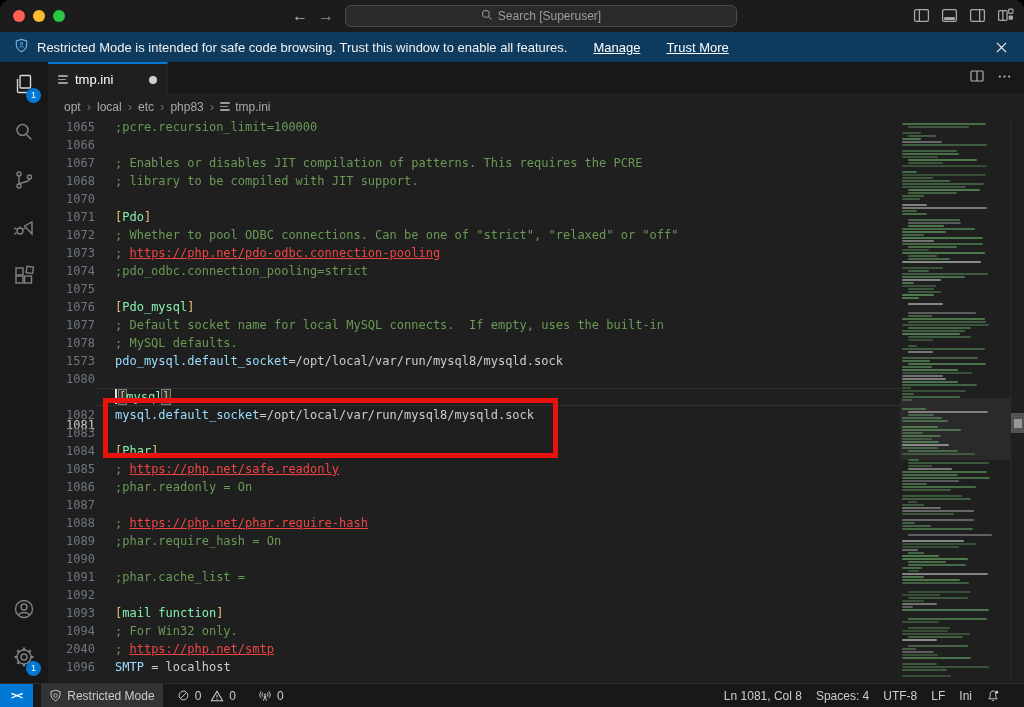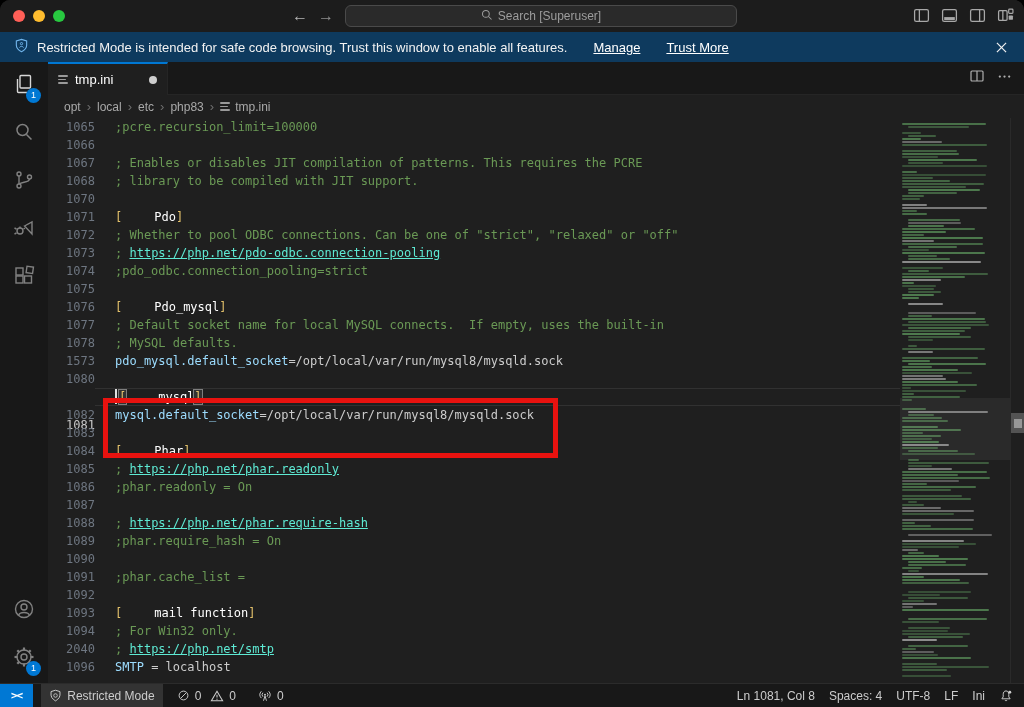--- a/index.html
+++ b/index.html
@@ -44,41 +44,41 @@
   .breadcrumb .bc-file { display:flex; align-items:center; gap:5px; }
 
   
   .editor { position:relative; flex:1; background:#1f1f1f; overflow:hidden; }
   .rows { position:absolute; left:0; top:0; right:124px; }
   .row { display:flex; height:18px; line-height:18px; font-family:"DejaVu Sans Mono", monospace; font-size:12px; }
   .ln { width:47px; text-align:right; color:#6e7681; flex:none; }
   .code { flex:1; padding-left:20px; white-space:pre; color:#cccccc; }
   .row.cur .ln { color:#c8c8c8;margin-top:28px; }
   .row.cur .code { border-top:1px solid #313131; border-bottom:1px solid #313131; line-height:16px; }
-  .cmt { color:#6a9955; } .link { color:#5eead4; text-decoration:underline; }
-  .sec { color:#ffffff;margin-left:32px; } .brk { color:#e2c06a; }
+  .cmt { color:#6a9955; } .link { color:#ef4444; text-decoration:underline; }
+  .sec { color:#86efac; } .brk { color:#e2c06a; }
   .key { color:#9cdcfe; } .txt { color:#cccccc; }
   .brkm { color:#e2c06a; border:1px solid #7e7e7e; background:rgba(120,120,120,.22); margin:0 -1px; }
   .cursor { display:inline-block; width:2px; height:15px; background:#e0e0e0; vertical-align:text-bottom; margin-right:2px; }
 
   .redbox { position:absolute; left:55px; top:280px; width:455px; height:60px; border:5px solid #e8120f; z-index:6; pointer-events:none; }
 
   .minimap { position:absolute; top:0; right:14px; width:110px; bottom:0; overflow:hidden; padding-top:2px; }
   .mbar { height:2px; margin-bottom:1px; border-radius:1px; }
   .mm-viewport { position:absolute; top:280px; right:14px; width:110px; height:62px; background:rgba(255,255,255,.05); }
   .scrollbar { position:absolute; top:0; right:0; width:14px; bottom:0; border-left:1px solid #2a2a2a; }
   .sb-deco { position:absolute; top:295px; left:0; width:14px; height:20px; background:#535353; }
   .sb-thumb { position:absolute; top:301px; left:3px; width:8px; height:9px; background:#979797; }
 
   
   .statusbar { height:24px; background:#181818; border-top:1px solid #2b2b2b; display:flex; align-items:stretch; color:#cccccc; font-size:12px; }
   .sb-item { display:flex; align-items:center; gap:5px; padding:0 8px; }
   .sb-remote { background:#0078d4; color:#fff; padding:0 11px; font-family:"DejaVu Sans Mono", monospace; font-weight:bold; font-size:11px; letter-spacing:-1px; }
   .sb-restricted { background:#333333; margin-left:8px; }
-  .sb-right { margin-left:auto; display:flex; align-items:stretch; padding-right:4px; }
+  .sb-right { margin-left:auto; display:flex; align-items:stretch; padding-right:17px; }
   .sb-right .sb-item { padding:0 7px; }
   .icon-txt { display:inline-flex; align-items:center; }
 </style>
 </head>
 <body>
 
 <div id="window">
 
   <div class="titlebar">
     <div class="traffic t-close"></div>
@@ -327,21 +327,21 @@
             <div class="row">
               <div class="ln">1083</div>
               <div class="code"></div>
             </div>
             <div class="row">
               <div class="ln">1084</div>
               <div class="code"><span class="brk">[</span><span class="sec">Phar</span><span class="brk">]</span></div>
             </div>
             <div class="row">
               <div class="ln">1085</div>
-              <div class="code"><span class="cmt">; </span><span class="link">https://php.net/phar.readonly</span></div>
+              <div class="code"><span class="cmt">; </span><span class="link">https://php.net/safe.readonly</span></div>
             </div>
             <div class="row">
               <div class="ln">1086</div>
               <div class="code"><span class="cmt">;phar.readonly = On</span></div>
             </div>
             <div class="row">
               <div class="ln">1087</div>
               <div class="code"></div>
             </div>
             <div class="row">

